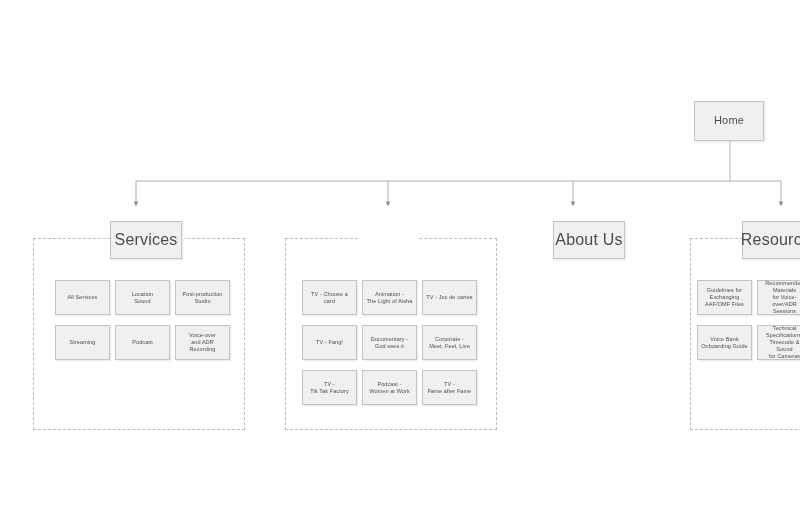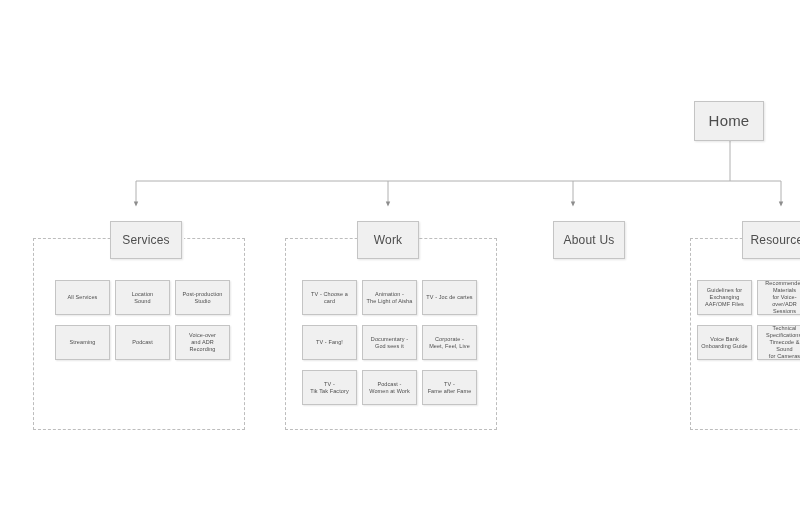--- a/index.html
+++ b/index.html
@@ -44,27 +44,27 @@
     box-sizing: border-box;
     display: flex;
     align-items: center;
     justify-content: center;
     text-align: center;
     line-height: 1.25;
     color: #4d4d4d;
   }
 
   .node.root {
-    font-size: 15px;
+    font-size: 11px;
     letter-spacing: 0.2px;
     align-items: center;
   }
 
   .node.section {
-    font-size: 12px;
+    font-size: 16px;
     letter-spacing: 0.2px;
     z-index: 5;
   }
 
   .node.leaf {
     font-size: 5.5px;
     padding: 2px 3px;
     letter-spacing: 0.1px;
     box-shadow: 1px 1px 1.5px rgba(0,0,0,0.09);
   }
@@ -121,23 +121,20 @@
   <div class="group-mask" style="left:744px; top:234px; width:72px; height:9px;"></div>
 
   <div class="node root" style="left:694px; top:101px; width:70px; height:40px;">
     <span>Home</span>
   </div>
 
   <div class="node section" style="left:110px; top:221px; width:72px; height:38px;">
     <span>Services</span>
   </div>
 
-  <div class="node section" style="left:357px; top:221px; width:62px; height:38px;">
-    <span>Work</span>
-  </div>
 
   <div class="node section" style="left:553px; top:221px; width:72px; height:38px;">
     <span>About Us</span>
   </div>
 
   <div class="node section" style="left:742px; top:221px; width:76px; height:38px;">
     <span>Resources</span>
   </div>
 
   <div class="node leaf" style="left:55px; top:280px; width:55px; height:35px;">

